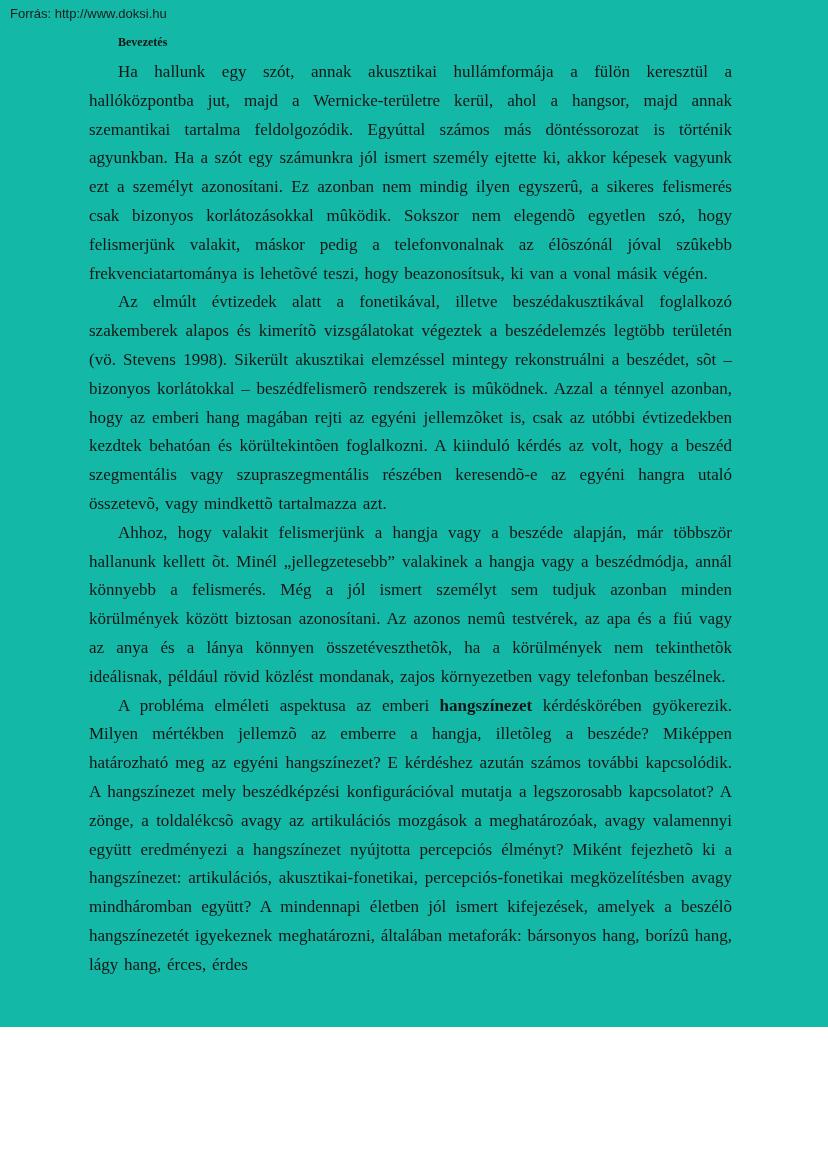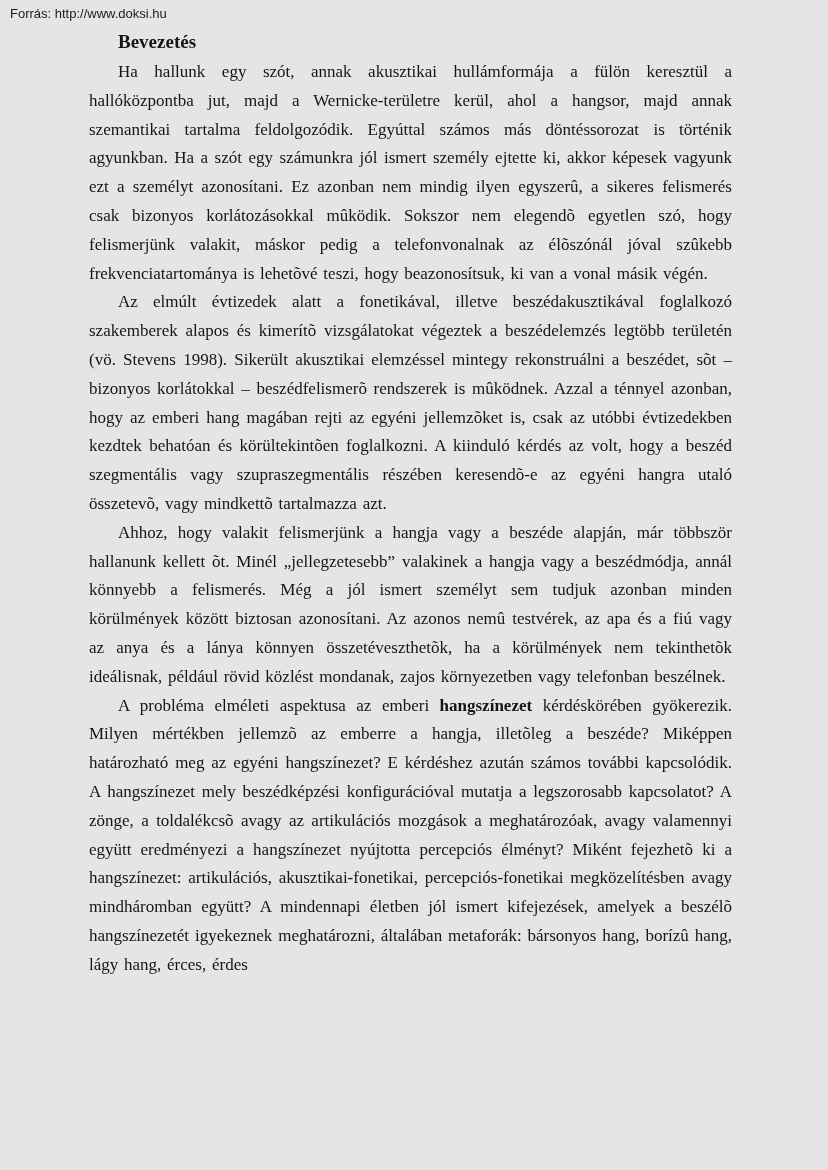--- a/index.html
+++ b/index.html
@@ -1,20 +1,20 @@
 <!DOCTYPE html>
 <html><head>
 <meta charset="utf-8">
 <style>
   html, body { margin: 0; padding: 0; background: #ffffff; }
   .page {
     position: relative;
     width: 828px;
-    height: 1170px;
-    background: #e5e5e5;
+    height: 1027px;
+    background: #14b8a6;
     overflow: hidden;
     font-family: "Liberation Serif", serif;
     color: #151515;
   }
   .source-note {
     position: absolute;
     left: 10px;
     top: 6px;
     font-family: "Liberation Sans", sans-serif;
     font-size: 13px;
@@ -28,21 +28,21 @@
   }
   .doc-title {
     margin: 96px 0 0 29px;
     font-size: 17.5px;
     font-weight: bold;
     letter-spacing: 0.3px;
     line-height: 20px;
   }
   .section-heading {
     margin: 32px 0 0 29px;
-    font-size: 19px;
+    font-size: 12px;
     font-weight: bold;
     line-height: 20px;
   }
   .paragraphs { margin-top: 6px; }
   .paragraphs p {
     margin: 0;
     padding: 0;
     text-indent: 29px;
     text-align: justify;
     font-size: 17px;

